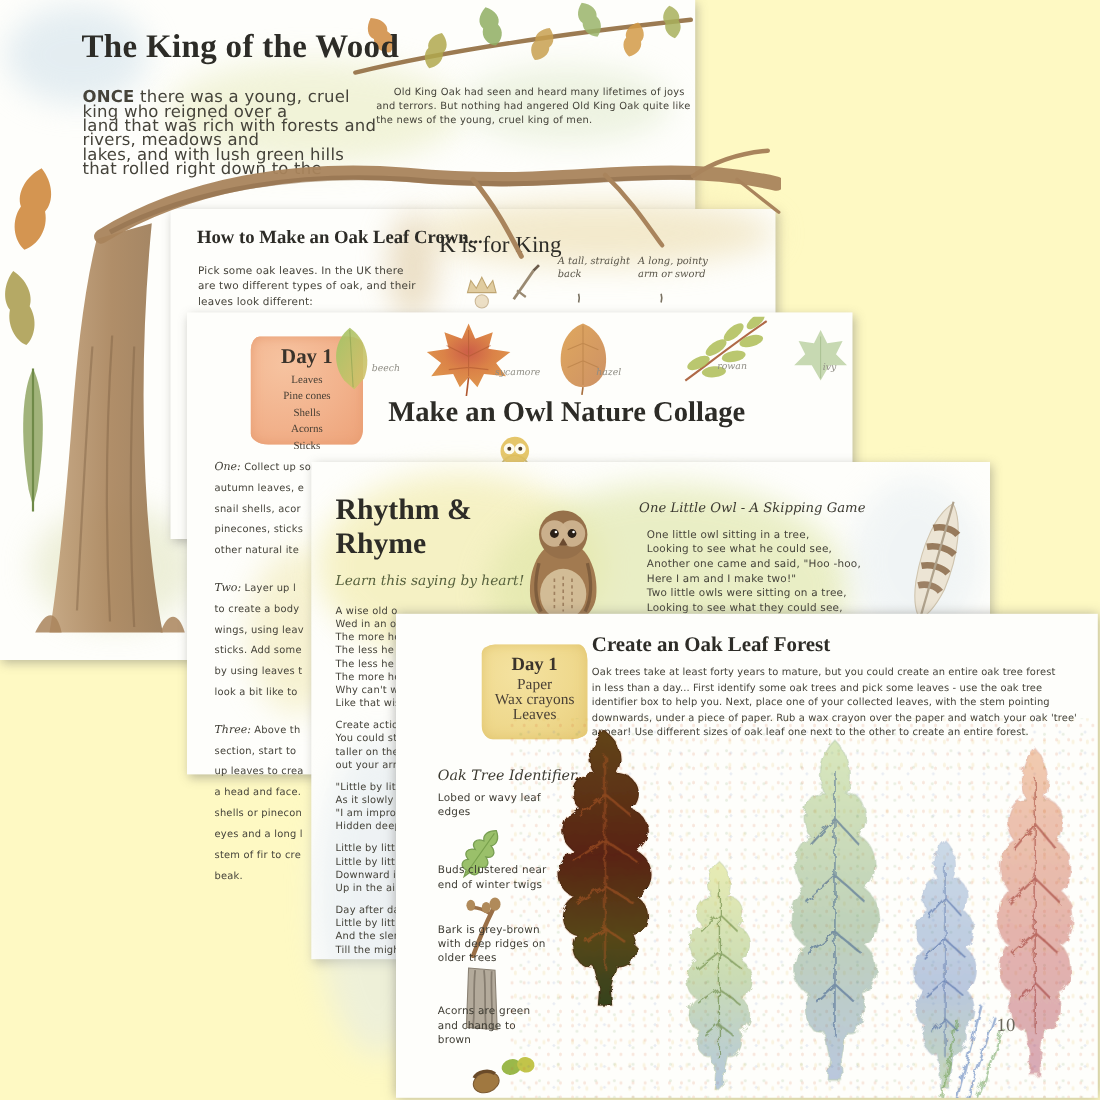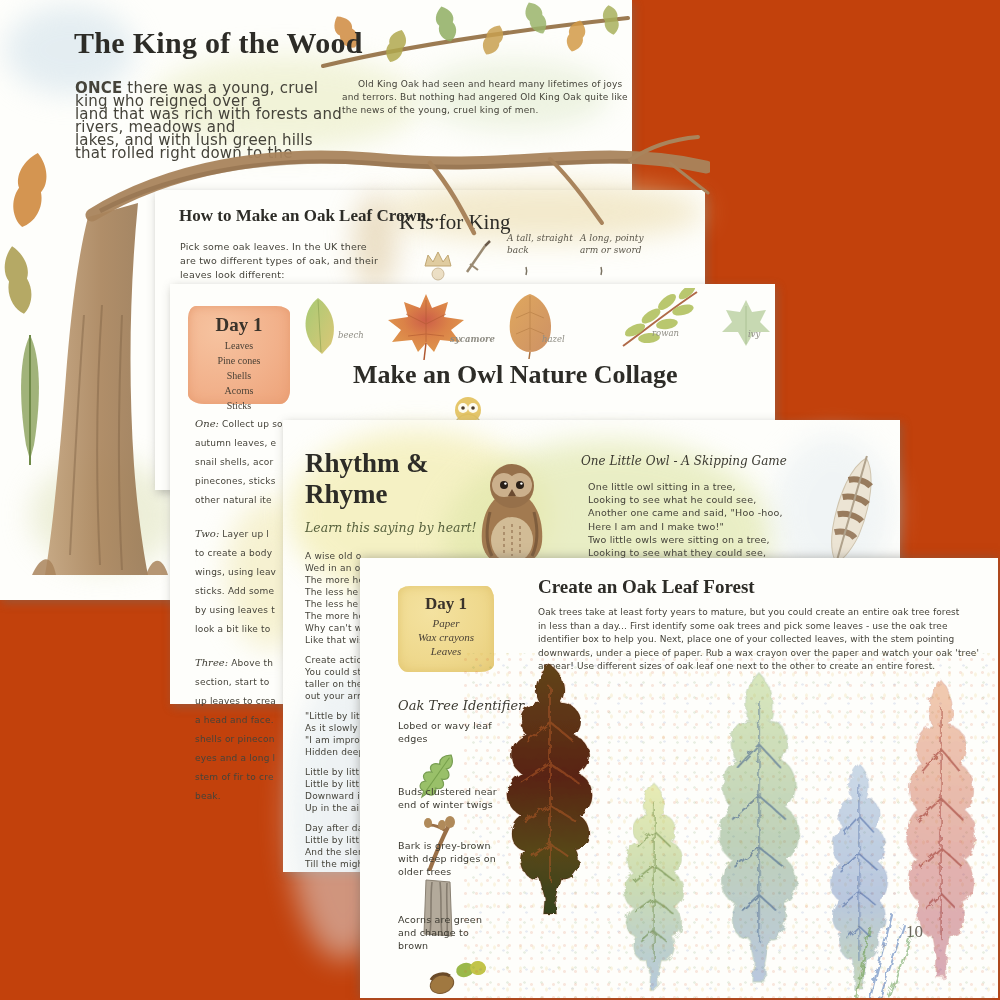--- a/index.html
+++ b/index.html
@@ -1,30 +1,30 @@
 <!DOCTYPE html>
 <html><head>
 <meta charset="utf-8">
 <style>
   html,body{margin:0;padding:0;background:#fff;}
-  #canvas{position:relative;width:1000px;height:1000px;background:#c2410c;overflow:hidden;
+  #canvas{position:relative;width:1000px;height:1000px;background:#fef9c3;overflow:hidden;
           font-family:"DejaVu Sans",sans-serif;}
   .abs{position:absolute;}
   .page{position:absolute;background:#fefefb;box-shadow:2px 3px 9px rgba(110,110,105,.45);}
   .serif{font-family:"Liberation Serif",serif;}
   .hand{font-family:"DejaVu Serif",serif;font-style:italic;}
   .pre{white-space:pre-line;}
   .ink{color:#45433a;}
   .title-ink{color:#2d2c27;}
   .wash{position:absolute;border-radius:50%;filter:blur(14px);}
   .frag{font-size:9px;line-height:12px;color:#45433a;letter-spacing:.2px;}
   .step{margin-bottom:15px;}
   .lead{font-family:"DejaVu Serif",serif;font-style:italic;font-size:10px;color:#3c3a31;}
   .leaf-label{font-family:"DejaVu Serif",serif;font-style:italic;font-size:8.5px;color:#8f8d84;}
-  .day-box{text-align:center;}
+  .day-box{text-align:center;margin-left:40px;}
   .day-title{font-family:"Liberation Serif",serif;font-weight:700;color:#3a332b;}
   .day-item{font-family:"Liberation Serif",serif;color:#4a4136;display:block;}
   .id-item{font-size:9.5px;line-height:1.35;color:#3c3a31;letter-spacing:.2px;}
 </style>
 </head>
 <body>
 
 <div id="canvas">
 
   <div class="page" style="left:0;top:0;width:632px;height:600px;z-index:10;">
@@ -149,21 +149,21 @@
           <radialGradient id="lsy" cx=".5" cy=".45" r=".6">
             <stop offset="0" stop-color="#c85038"></stop>
             <stop offset=".5" stop-color="#d87838"></stop>
             <stop offset="1" stop-color="#dd9040"></stop>
           </radialGradient>
         </defs>
       <path d="M54,4 L60,18 L76,12 L72,27 L92,30 L79,40 L88,52 L68,50 L62,62 L54,53 L46,62 L40,50 L20,52 L29,40 L16,30 L36,27 L32,12 L48,18 Z" fill="url(#lsy)" opacity=".92"></path>
       <path d="M54,10 L54,52 M54,34 L74,24 M54,34 L34,24 M54,44 L72,46 M54,44 L36,46" stroke="#b05830" stroke-width="1" opacity=".6"></path>
       <path d="M54,53 L52,70" stroke="#b05830" stroke-width="1.5"></path>
     </svg>
-    <span class="abs leaf-label" style="left:280px;top:50px;font-weight:bold;">sycamore</span>
+    <span class="abs leaf-label" style="left:280px;top:50px;">sycamore</span>
 
     <svg class="abs" style="left:330px;top:8px;" width="62" height="68" viewBox="0 0 62 68">
       <defs>
           <linearGradient id="lha" x1="0" y1="0" x2="1" y2="1">
             <stop offset="0" stop-color="#dda050"></stop>
             <stop offset="1" stop-color="#c98858"></stop>
           </linearGradient>
         </defs>
       <path d="M30,2 C46,8 54,26 50,44 C47,54 39,60 30,60 C20,60 12,52 10,40 C8,22 16,7 30,2 Z" fill="url(#lha)" opacity=".92"></path>
       <path d="M30,4 L30,58 M30,20 L44,26 M30,20 L16,26 M30,36 L44,42 M30,36 L16,42" stroke="#b07840" stroke-width="1" opacity=".55"></path>
@@ -306,21 +306,21 @@
 Till the might</div>
     </div>
   </div>
 
   <div class="page" style="left:360px;top:558px;width:638px;height:440px;z-index:50;box-shadow:0 0 10px rgba(100,100,95,.5);">
 
     <div class="abs day-box" style="left:38px;top:28px;width:96px;height:86px;padding-top:8px;box-sizing:border-box;
                 background:radial-gradient(ellipse at 35% 30%, #f4e2a0 0%, #efd98e 55%, #e8cd7c 100%);
                 border-radius:12px 8px 14px 10px/8px 14px 8px 12px;box-shadow:inset 0 0 10px #e2c670;">
       <div class="day-title" style="font-size:17px;">Day 1</div>
-      <div style="margin-top:2px;font-size:11px;line-height:14px;font-style:italic;">
+      <div style="margin-top:2px;font-size:14px;line-height:14px;">
         <span class="day-item">Paper</span>
         <span class="day-item">Wax crayons</span>
         <span class="day-item">Leaves</span>
       </div>
     </div>
 
     <div class="abs serif title-ink" style="left:178px;top:18px;font-size:19px;font-weight:700;">Create an Oak Leaf Forest</div>
     <div class="abs pre ink" style="left:178px;top:48px;width:456px;font-size:9px;line-height:13.5px;letter-spacing:.1px;">Oak trees take at least forty years to mature, but you could create an entire oak tree forest
 in less than a day... First identify some oak trees and pick some leaves - use the oak tree
 identifier box to help you. Next, place one of your collected leaves, with the stem pointing

